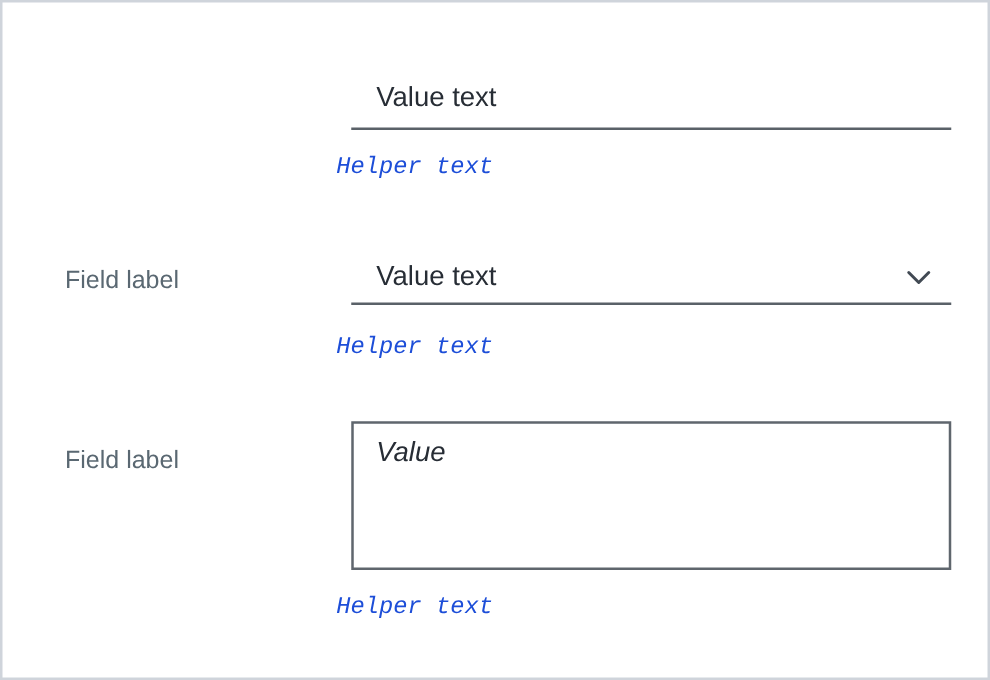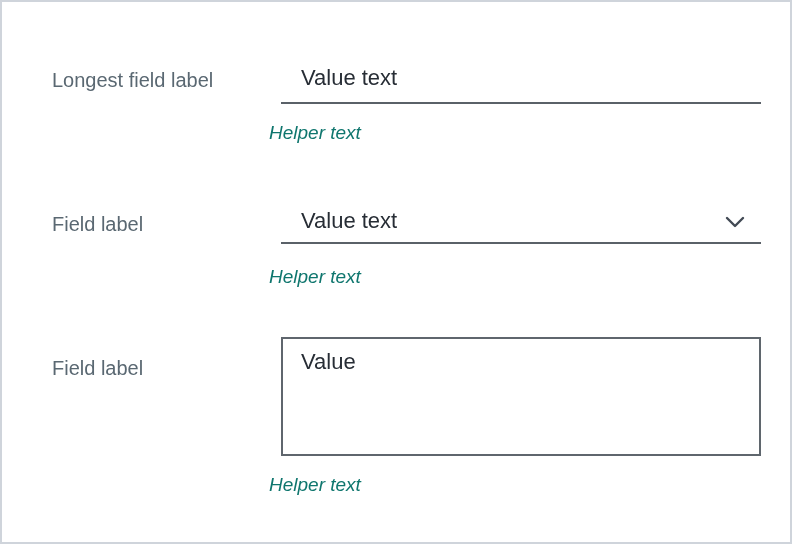--- a/index.html
+++ b/index.html
@@ -75,41 +75,42 @@
     resize: none;
     border: 2px solid #5f666d;
     outline: none;
     background: #ffffff;
     padding: 8px 18px;
     font-family: "Liberation Sans", sans-serif;
     font-size: 22px;
     line-height: 30px;
     color: #272d35;
     overflow: hidden;
+    font-style: italic;
   }
 
   .helper-text {
     position: absolute;
     left: 267px;
     font-size: 19px;
     line-height: 26px;
     font-style: italic;
-    color: #0f766e;
+    color: #1d4ed8;
     white-space: nowrap;
+    font-family: Liberation Mono, monospace;
   }
   .helper-1 { top: 118px; }
   .helper-2 { top: 262px; }
   .helper-3 { top: 470px; }
 </style>
 </head>
 <body>
 
 <div class="frame">
 
-  <div class="field-label label-1">Longest field label</div>
   <div class="control text-input">
     <input type="text" value="Value text" style="">
   </div>
   <div class="helper-text helper-1">Helper text</div>
 
   <div class="field-label label-2">Field label</div>
   <div class="control select-control">
     <span class="select-value">Value text</span>
     <svg class="chevron" viewBox="0 0 28 28" fill="none">
       <path d="M6 10 L14 18 L22 10" stroke="#424a54" stroke-width="2.4" stroke-linecap="round" stroke-linejoin="round" fill="none"></path>

